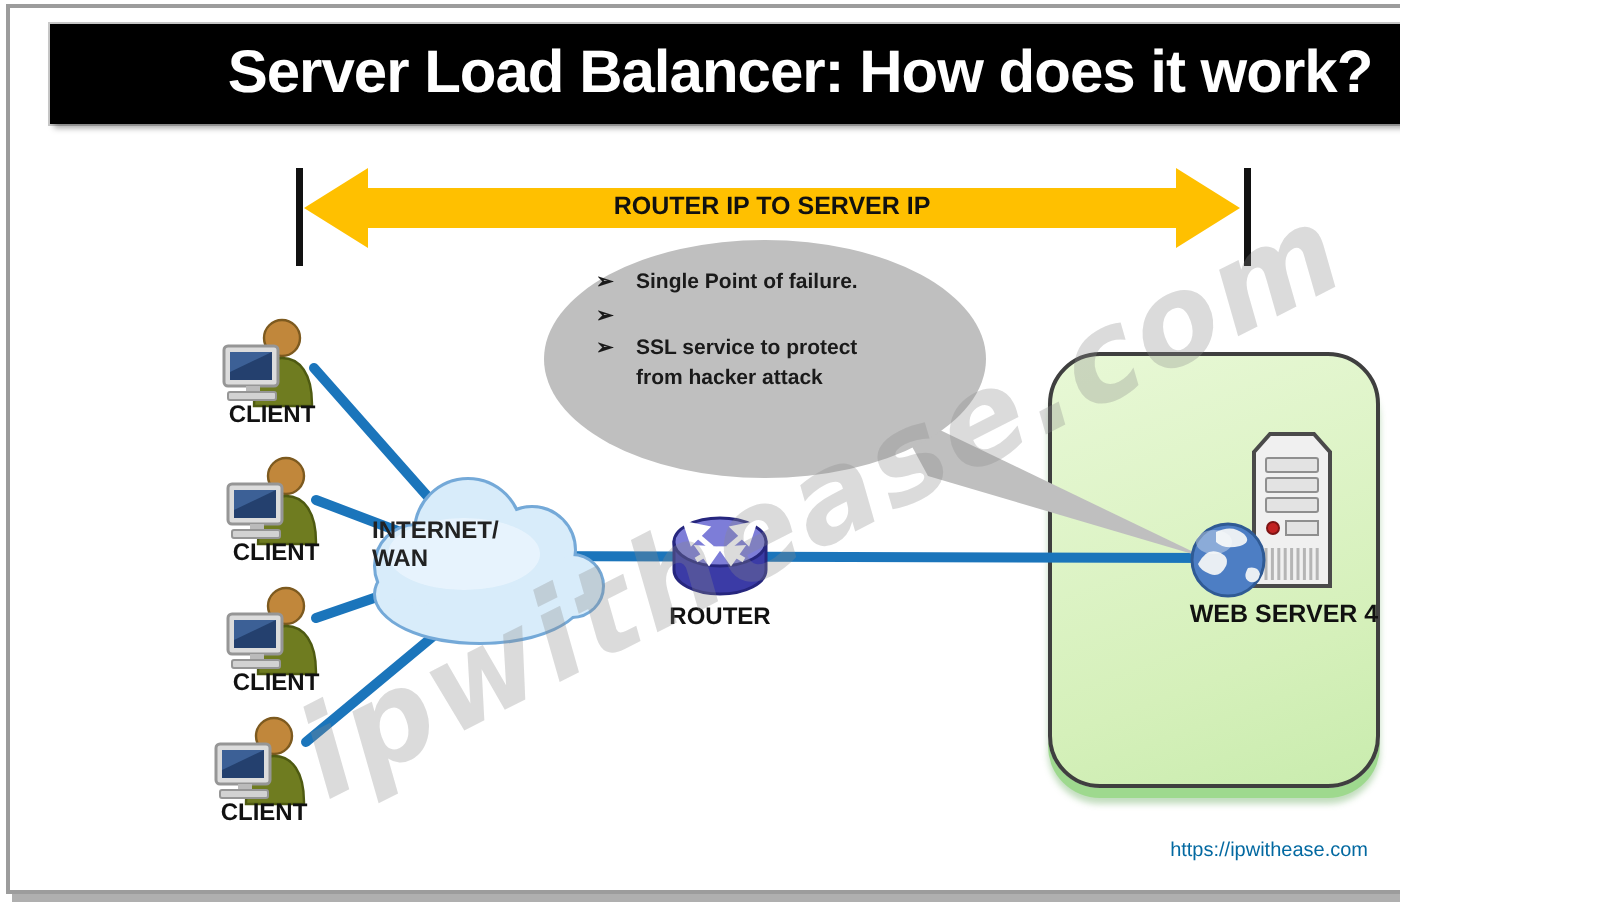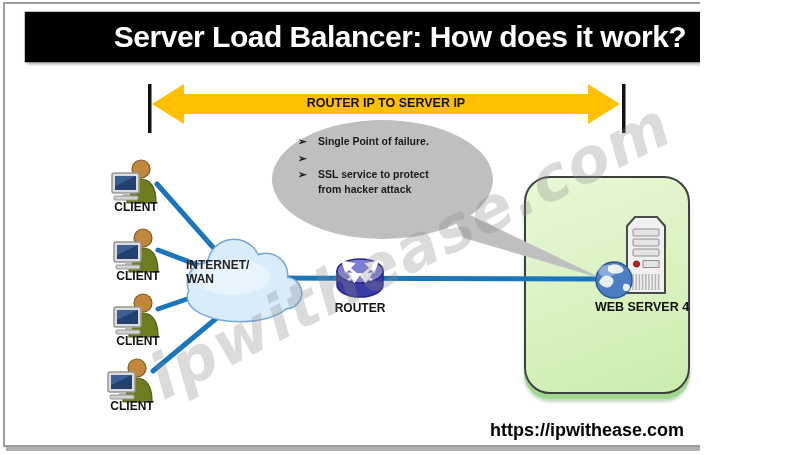--- a/index.html
+++ b/index.html
@@ -57,21 +57,21 @@
   .watermark {
     position:absolute; left:90px; top:130px; width:640px; height:240px;
     display:flex; align-items:center; justify-content:center;
     transform:rotate(-27deg);
     font-family:"DejaVu Sans", sans-serif;
     font-size:62px; font-weight:700; font-style:italic; letter-spacing:2px;
     color:#8a8a8a; opacity:0.30; pointer-events:none;
   }
   .footer-link {
     position:absolute; top:420px; right:16px;
-    font-size:18px; font-weight:700; color:#000000; text-decoration:none;
+    font-size:10px; font-weight:400; color:#0369a1; text-decoration:none;
   }
 </style>
 </head>
 <body>
 
 <div class="stage">
 
   <div class="frame"></div>
 
   <div class="title-bar">

